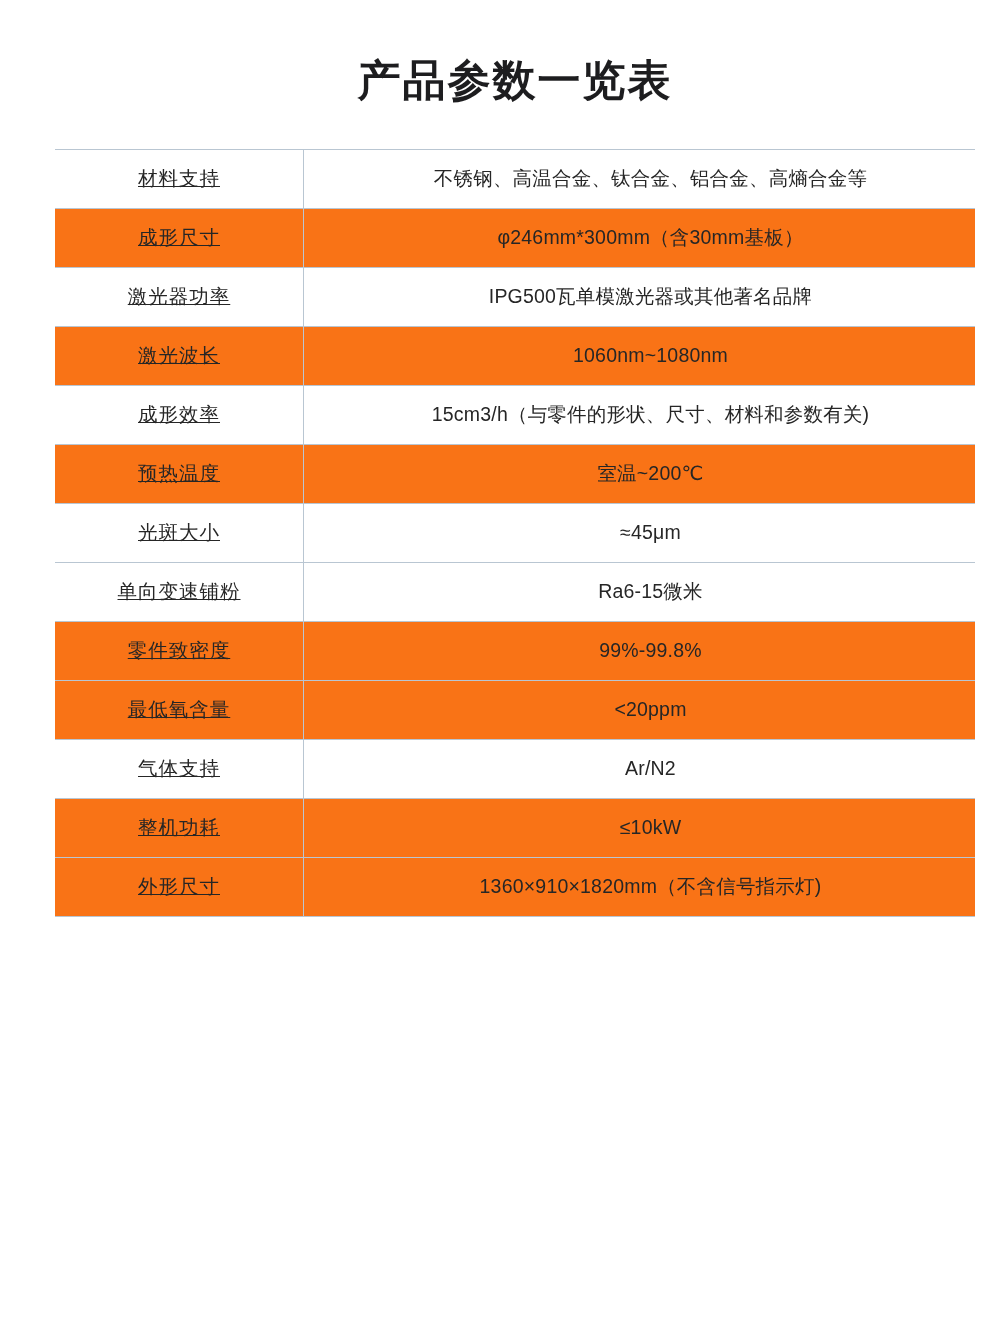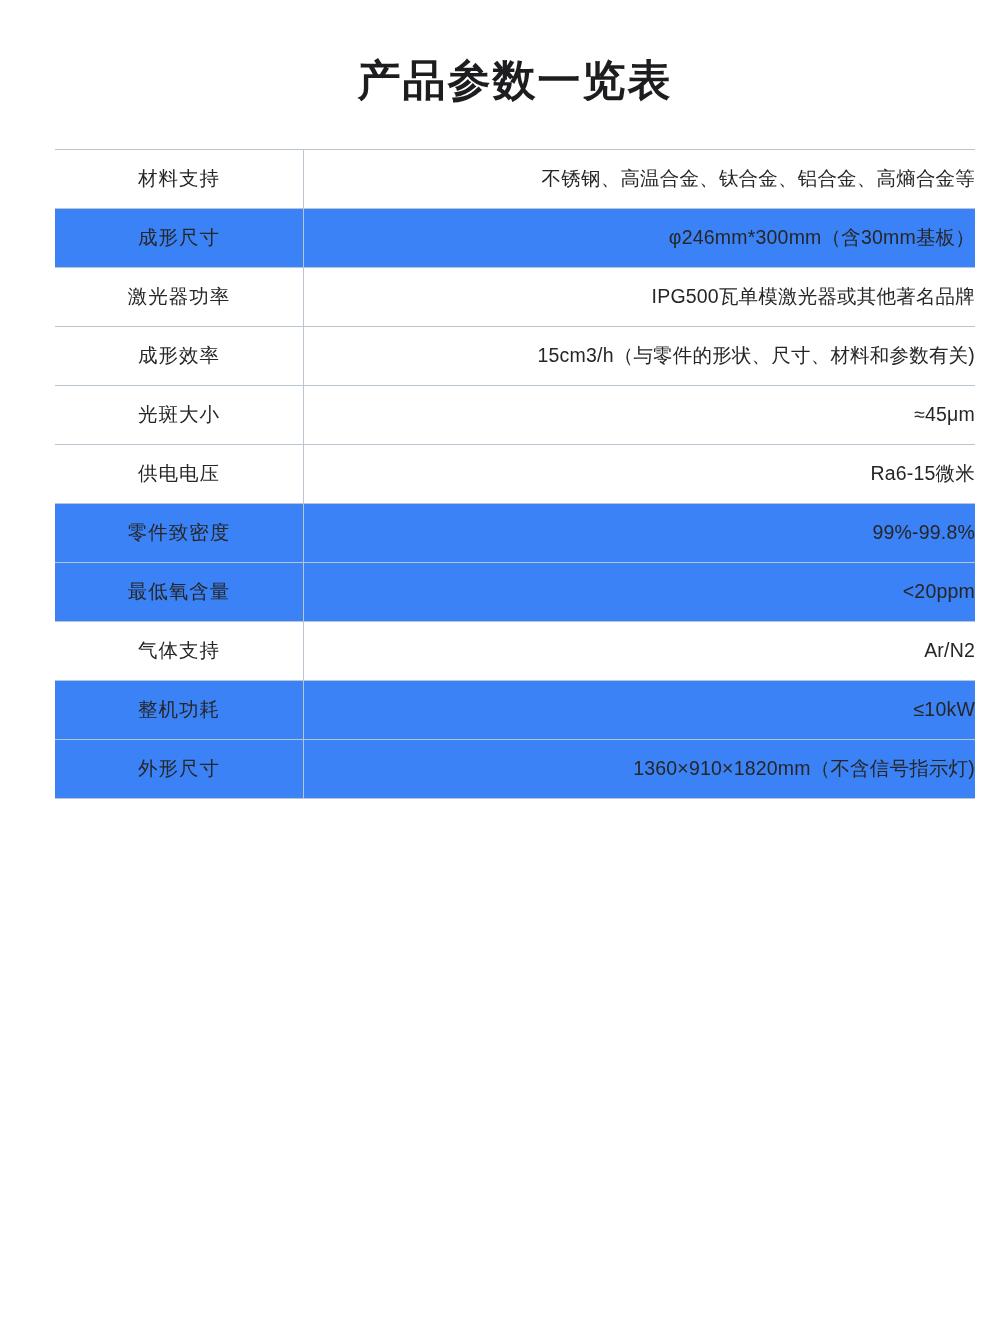--- a/index.html
+++ b/index.html
@@ -35,39 +35,40 @@
     width: 920px;
     margin: 0 auto;
     border-collapse: collapse;
     table-layout: fixed;
   }
   .spec-table tr {
     border-top: 1px solid #b9c6d2;
     border-bottom: 1px solid #b9c6d2;
   }
   .spec-table tr.alt {
-    background: #3b82f6;
+    background: #f97316;
   }
   .spec-table td {
     padding: 0;
     vertical-align: middle;
     font-size: 19.5px;
     color: #262626;
     height: 46px;
   }
   .spec-table td.label {
     width: 240px;
     text-align: center;
     border-right: 1px solid #b9c6d2;
     letter-spacing: 1px;
     padding: 6px 4px;
+    text-decoration: underline;
   }
   .spec-table td.value {
     padding: 6px 0 6px 22px;
-    text-align: right;
+    text-align: center;
     letter-spacing: 0.2px;
   }
   .spec-table td.value .line {
     display: block;
     line-height: 1.55;
   }
   .spec-table tr:last-child {
     border-bottom: 1px solid #b9c6d2;
   }
 </style>
@@ -89,34 +90,46 @@
           <td class="value">
             <span class="line">φ246mm*300mm（含30mm基板）</span>
           </td>
         </tr>
         <tr>
           <td class="label">激光器功率</td>
           <td class="value">
             <span class="line">IPG500瓦单模激光器或其他著名品牌</span>
           </td>
         </tr>
+        <tr class="alt">
+          <td class="label">激光波长</td>
+          <td class="value">
+            <span class="line">1060nm~1080nm</span>
+          </td>
+        </tr>
         <tr>
           <td class="label">成形效率</td>
           <td class="value">
             <span class="line">15cm3/h（与零件的形状、尺寸、材料和参数有关)</span>
+          </td>
+        </tr>
+        <tr class="alt">
+          <td class="label">预热温度</td>
+          <td class="value">
+            <span class="line">室温~200℃</span>
           </td>
         </tr>
         <tr>
           <td class="label">光斑大小</td>
           <td class="value">
             <span class="line">≈45μm</span>
           </td>
         </tr>
         <tr>
-          <td class="label">供电电压</td>
+          <td class="label">单向变速铺粉</td>
           <td class="value">
             <span class="line">Ra6-15微米</span>
           </td>
         </tr>
         <tr class="alt">
           <td class="label">零件致密度</td>
           <td class="value">
             <span class="line">99%-99.8%</span>
           </td>
         </tr>

